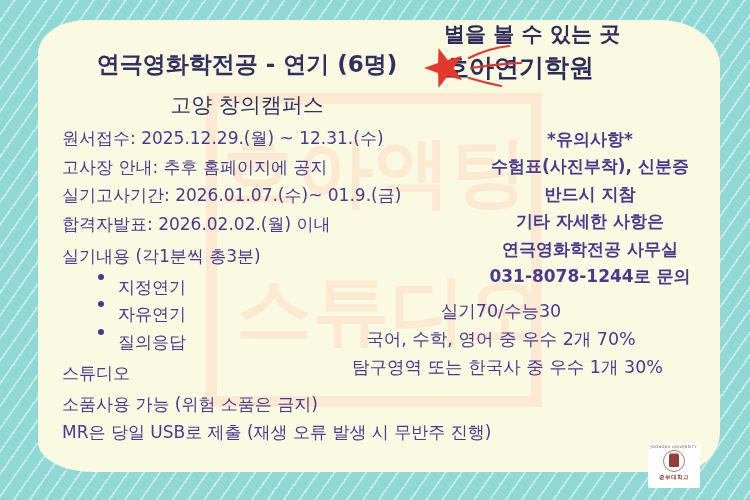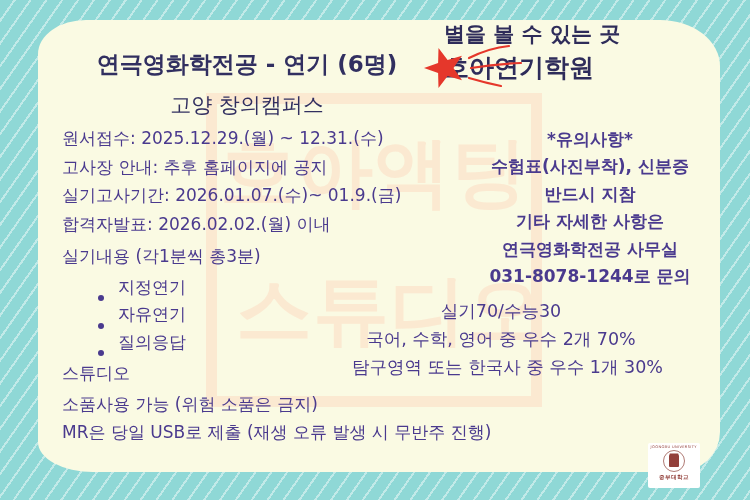--- a/index.html
+++ b/index.html
@@ -43,21 +43,21 @@
   .badge-2 { font-size:25px; font-weight:bold; margin-top:3px; white-space:nowrap; }
 
   .star-wrap { left:421px; top:36px; width:112px; height:60px; }
 
   .body-text { color:#4a3a8e; font-size:17px; }
   .schedule { left:62px; top:124px; line-height:28.6px; }
   .schedule div { white-space:nowrap; }
 
   .practical-heading { left:62px; top:245px; white-space:nowrap; }
   .practical-list { left:98px; top:274px; line-height:27.3px; }
-  .practical-list .row { display:flex; align-items:flex-end; }
+  .practical-list .row { display:flex; align-items:flex-start; }
   .dot {
     width:6px; height:6px; border-radius:50%; background:#4a3a8e;
     margin-right:14px; flex:0 0 auto;
   }
   .notes-heading { left:62px; top:362px; white-space:nowrap; }
   .notes-lines { left:62px; top:390px; line-height:28.4px; }
   .notes-lines div { white-space:nowrap; }
 
   .notice { left:452px; top:126px; width:276px; text-align:center; line-height:27.4px; }
   .notice div { white-space:nowrap;font-weight:bold; }

